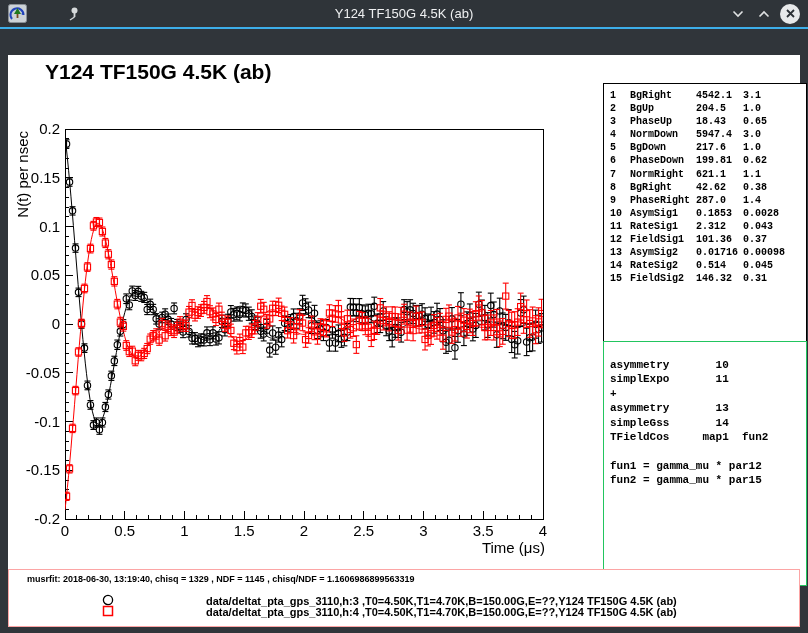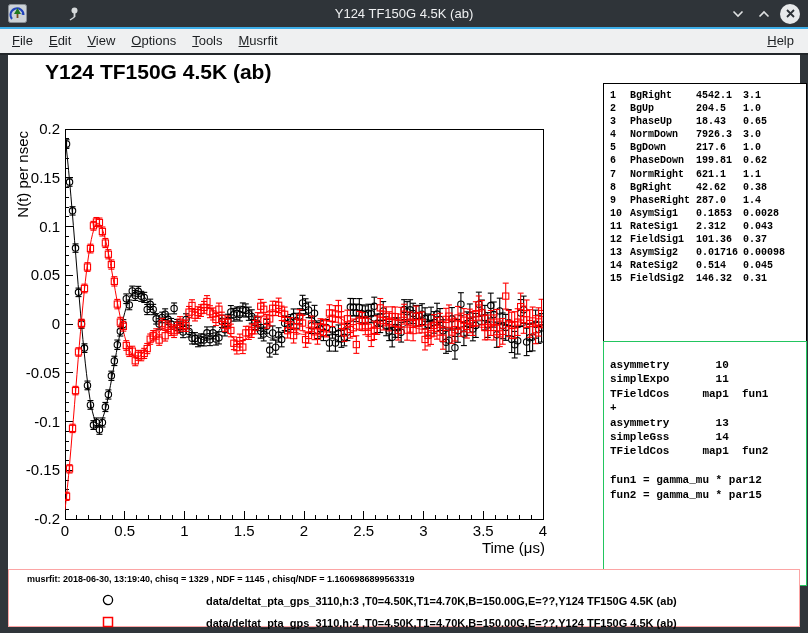--- a/index.html
+++ b/index.html
@@ -82,30 +82,20 @@
       </span>
       <span class="win-btn close-btn">
         <svg width="11" height="11" viewBox="0 0 11 11">
             <path d="M2 2 L9 9 M9 2 L2 9" stroke="#2b3035" stroke-width="1.8"></path>
           </svg>
       </span>
     </span>
   </div>
   <div class="accent-line"></div>
 
-  <div class="menubar" id="menubar">
-      <span class="menu-item"><u>F</u>ile</span>
-      <span class="menu-item"><u>E</u>dit</span>
-      <span class="menu-item"><u>V</u>iew</span>
-      <span class="menu-item"><u>O</u>ptions</span>
-      <span class="menu-item"><u>T</u>ools</span>
-      <span class="menu-item"><u>M</u>usrfit</span>
-      <span class="menu-spacer"></span>
-      <span class="menu-item menu-help"><u>H</u>elp</span>
-    </div>
 
   <div class="canvas">
     <svg id="plot-svg" width="595" height="514">
         <text x="37" y="24" font-size="21px" font-weight="bold" fill="#000" font-family="&quot;Liberation Sans&quot;,sans-serif">Y124 TF150G 4.5K (ab)</text>
         <defs>
           <clipPath id="frame-clip">
             <rect x="57" y="74" width="478" height="390"></rect>
           </clipPath>
         </defs>
         <g stroke="#000" stroke-width="1" shape-rendering="crispEdges">
@@ -1502,57 +1492,56 @@
             <line x1="530.5659999999989" y1="272.7777206719696" x2="536.5659999999989" y2="272.7777206719696"></line>
             <rect x="530.4659999999989" y="255.43826446837218" width="6.2" height="6.2"></rect>
           </g>
         </g>
       </svg>
 
     <div class="param-box" id="param-box">
         <div class="param-row"><span class="param-no">1</span><span class="param-name">BgRight</span><span class="param-value">4542.1</span><span class="param-err">3.1</span></div>
         <div class="param-row"><span class="param-no">2</span><span class="param-name">BgUp</span><span class="param-value">204.5</span><span class="param-err">1.0</span></div>
         <div class="param-row"><span class="param-no">3</span><span class="param-name">PhaseUp</span><span class="param-value">18.43</span><span class="param-err">0.65</span></div>
-        <div class="param-row"><span class="param-no">4</span><span class="param-name">NormDown</span><span class="param-value">7926.3</span><span class="param-err">3.0</span></div>
+        <div class="param-row"><span class="param-no">4</span><span class="param-name">NormDown</span><span class="param-value">5947.4</span><span class="param-err">3.0</span></div>
         <div class="param-row"><span class="param-no">5</span><span class="param-name">BgDown</span><span class="param-value">217.6</span><span class="param-err">1.0</span></div>
         <div class="param-row"><span class="param-no">6</span><span class="param-name">PhaseDown</span><span class="param-value">199.81</span><span class="param-err">0.62</span></div>
         <div class="param-row"><span class="param-no">7</span><span class="param-name">NormRight</span><span class="param-value">621.1</span><span class="param-err">1.1</span></div>
         <div class="param-row"><span class="param-no">8</span><span class="param-name">BgRight</span><span class="param-value">42.62</span><span class="param-err">0.38</span></div>
         <div class="param-row"><span class="param-no">9</span><span class="param-name">PhaseRight</span><span class="param-value">287.0</span><span class="param-err">1.4</span></div>
         <div class="param-row"><span class="param-no">10</span><span class="param-name">AsymSig1</span><span class="param-value">0.1853</span><span class="param-err">0.0028</span></div>
         <div class="param-row"><span class="param-no">11</span><span class="param-name">RateSig1</span><span class="param-value">2.312</span><span class="param-err">0.043</span></div>
         <div class="param-row"><span class="param-no">12</span><span class="param-name">FieldSig1</span><span class="param-value">101.36</span><span class="param-err">0.37</span></div>
         <div class="param-row"><span class="param-no">13</span><span class="param-name">AsymSig2</span><span class="param-value">0.01716</span><span class="param-err">0.00098</span></div>
         <div class="param-row"><span class="param-no">14</span><span class="param-name">RateSig2</span><span class="param-value">0.514</span><span class="param-err">0.045</span></div>
         <div class="param-row"><span class="param-no">15</span><span class="param-name">FieldSig2</span><span class="param-value">146.32</span><span class="param-err">0.31</span></div>
       </div>
 
     <div class="theory-box" id="theory-box">
         <div class="theory-line">asymmetry       10</div>
         <div class="theory-line">simplExpo       11</div>
-        <div class="theory-line">TFieldCos     map1  fun1</div>
         <div class="theory-line">+</div>
         <div class="theory-line">asymmetry       13</div>
         <div class="theory-line">simpleGss       14</div>
         <div class="theory-line">TFieldCos     map1  fun2</div>
         <div class="theory-line">&nbsp;</div>
         <div class="theory-line">fun1 = gamma_mu * par12</div>
         <div class="theory-line">fun2 = gamma_mu * par15</div>
       </div>
 
     <div class="info-box">
       <div class="status-line">musrfit: 2018-06-30, 13:19:40, chisq = 1329 , NDF = 1145 , chisq/NDF = 1.1606986899563319</div>
       <div id="legend-rows">
           <div class="legend-row" style="top: 23px;">
             <span class="legend-marker"><svg width="14" height="14">
                 <circle cx="7" cy="7" r="4.6" fill="none" stroke="#000000" stroke-width="1.3"></circle>
               </svg></span>
             <span class="legend-label">data/deltat_pta_gps_3110,h:3 ,T0=4.50K,T1=4.70K,B=150.00G,E=??,Y124 TF150G 4.5K (ab)</span>
           </div>
-          <div class="legend-row" style="top: 45px;">
+          <div class="legend-row" style="top: 34px;">
             <span class="legend-marker"><svg width="14" height="14">
                 <rect x="2.5" y="2.5" width="9" height="9" fill="none" stroke="#ff0000" stroke-width="1.5"></rect>
               </svg></span>
             <span class="legend-label">data/deltat_pta_gps_3110,h:4 ,T0=4.50K,T1=4.70K,B=150.00G,E=??,Y124 TF150G 4.5K (ab)</span>
           </div>
         </div>
     </div>
   </div>
 
 </div>

